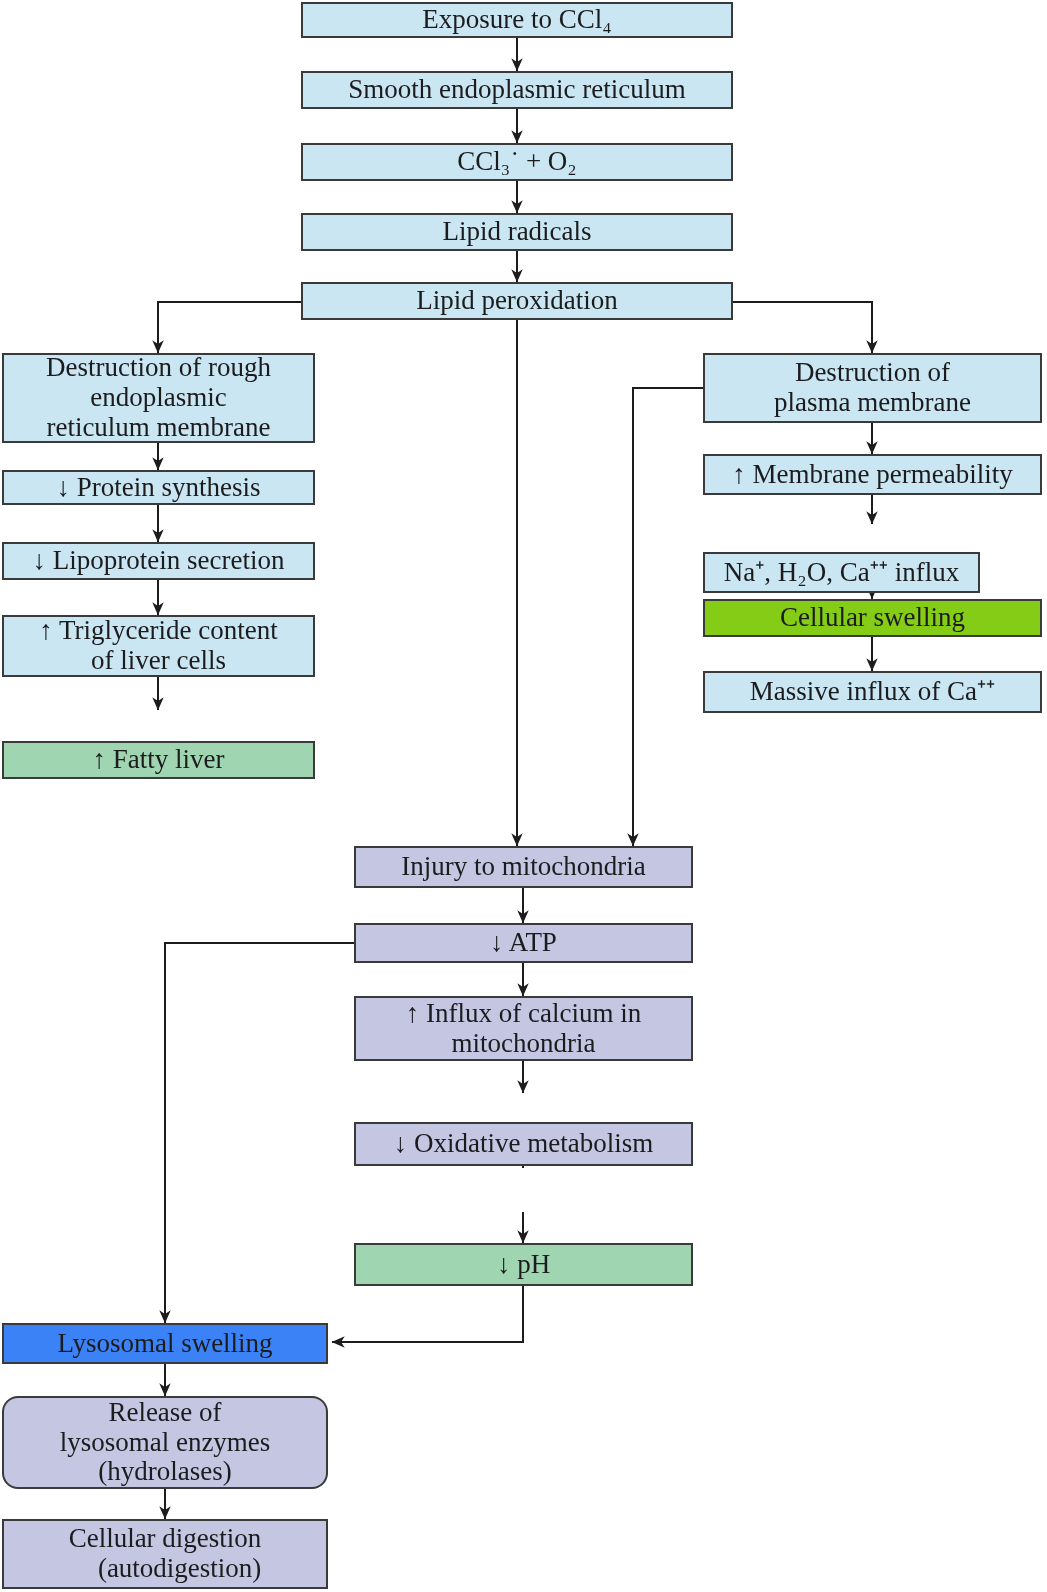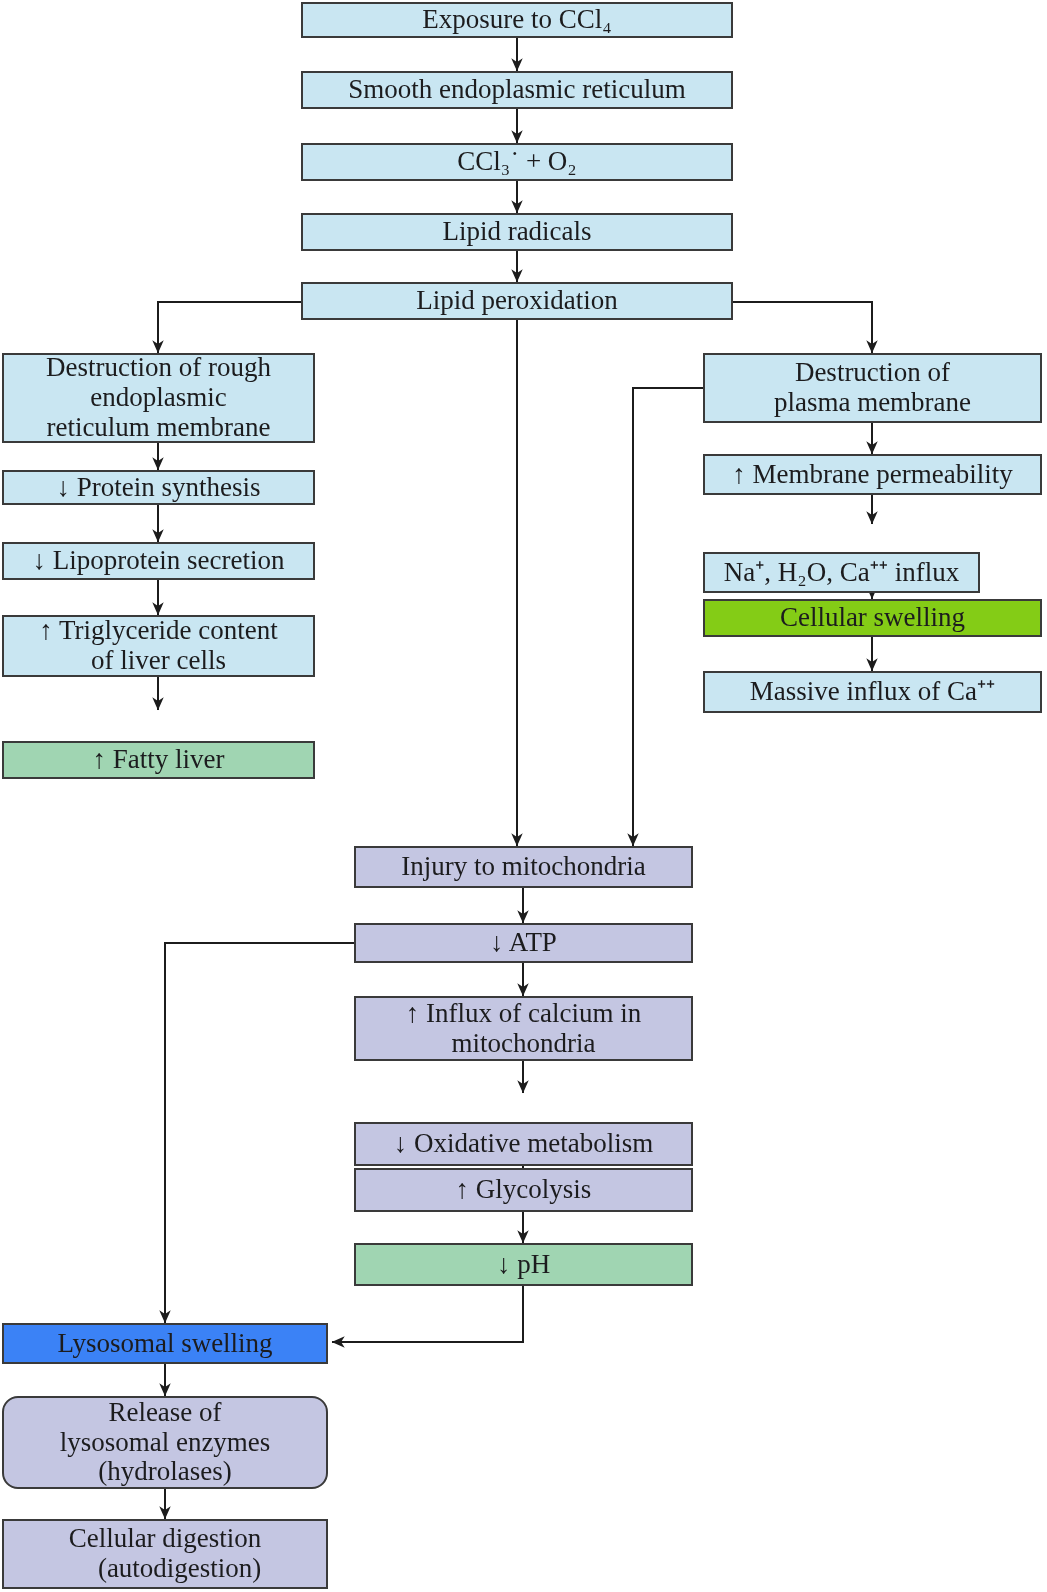--- a/index.html
+++ b/index.html
@@ -104,21 +104,20 @@
 plasma membrane</div>
   <div class="box" id="n11" style="background: rgb(201, 230, 242);">↑ Membrane permeability</div>
   <div class="box" id="n12" style="background: rgb(201, 230, 242);">Na⁺, H₂O, Ca⁺⁺ influx</div>
   <div class="box" id="n13" style="background: #84cc16;">Cellular swelling</div>
   <div class="box" id="n14" style="background: rgb(201, 230, 242);">Massive influx of Ca⁺⁺</div>
   <div class="box" id="n15" style="background: rgb(196, 198, 226);">Injury to mitochondria</div>
   <div class="box" id="n16" style="background: rgb(196, 198, 226);">↓ ATP</div>
   <div class="box" id="n17" style="background: rgb(196, 198, 226);">↑ Influx of calcium in
 mitochondria</div>
   <div class="box" id="n18" style="background: rgb(196, 198, 226); margin-top: 29px;">↓ Oxidative metabolism</div>
-  <div class="box" id="n19" style="background: rgb(196, 198, 226);">↑ Glycolysis</div>
   <div class="box" id="n20" style="background: rgb(160, 213, 178);">↓ pH</div>
   <div class="box" id="n21" style="background: #3b82f6;">Lysosomal swelling</div>
   <div class="box" id="n22" style="background: rgb(196, 198, 226);">Release of
 lysosomal enzymes
 (hydrolases)</div>
   <div class="box" id="n23" style="background: rgb(196, 198, 226); text-align: right;">Cellular digestion
 (autodigestion)</div>
 
 </div>
 

